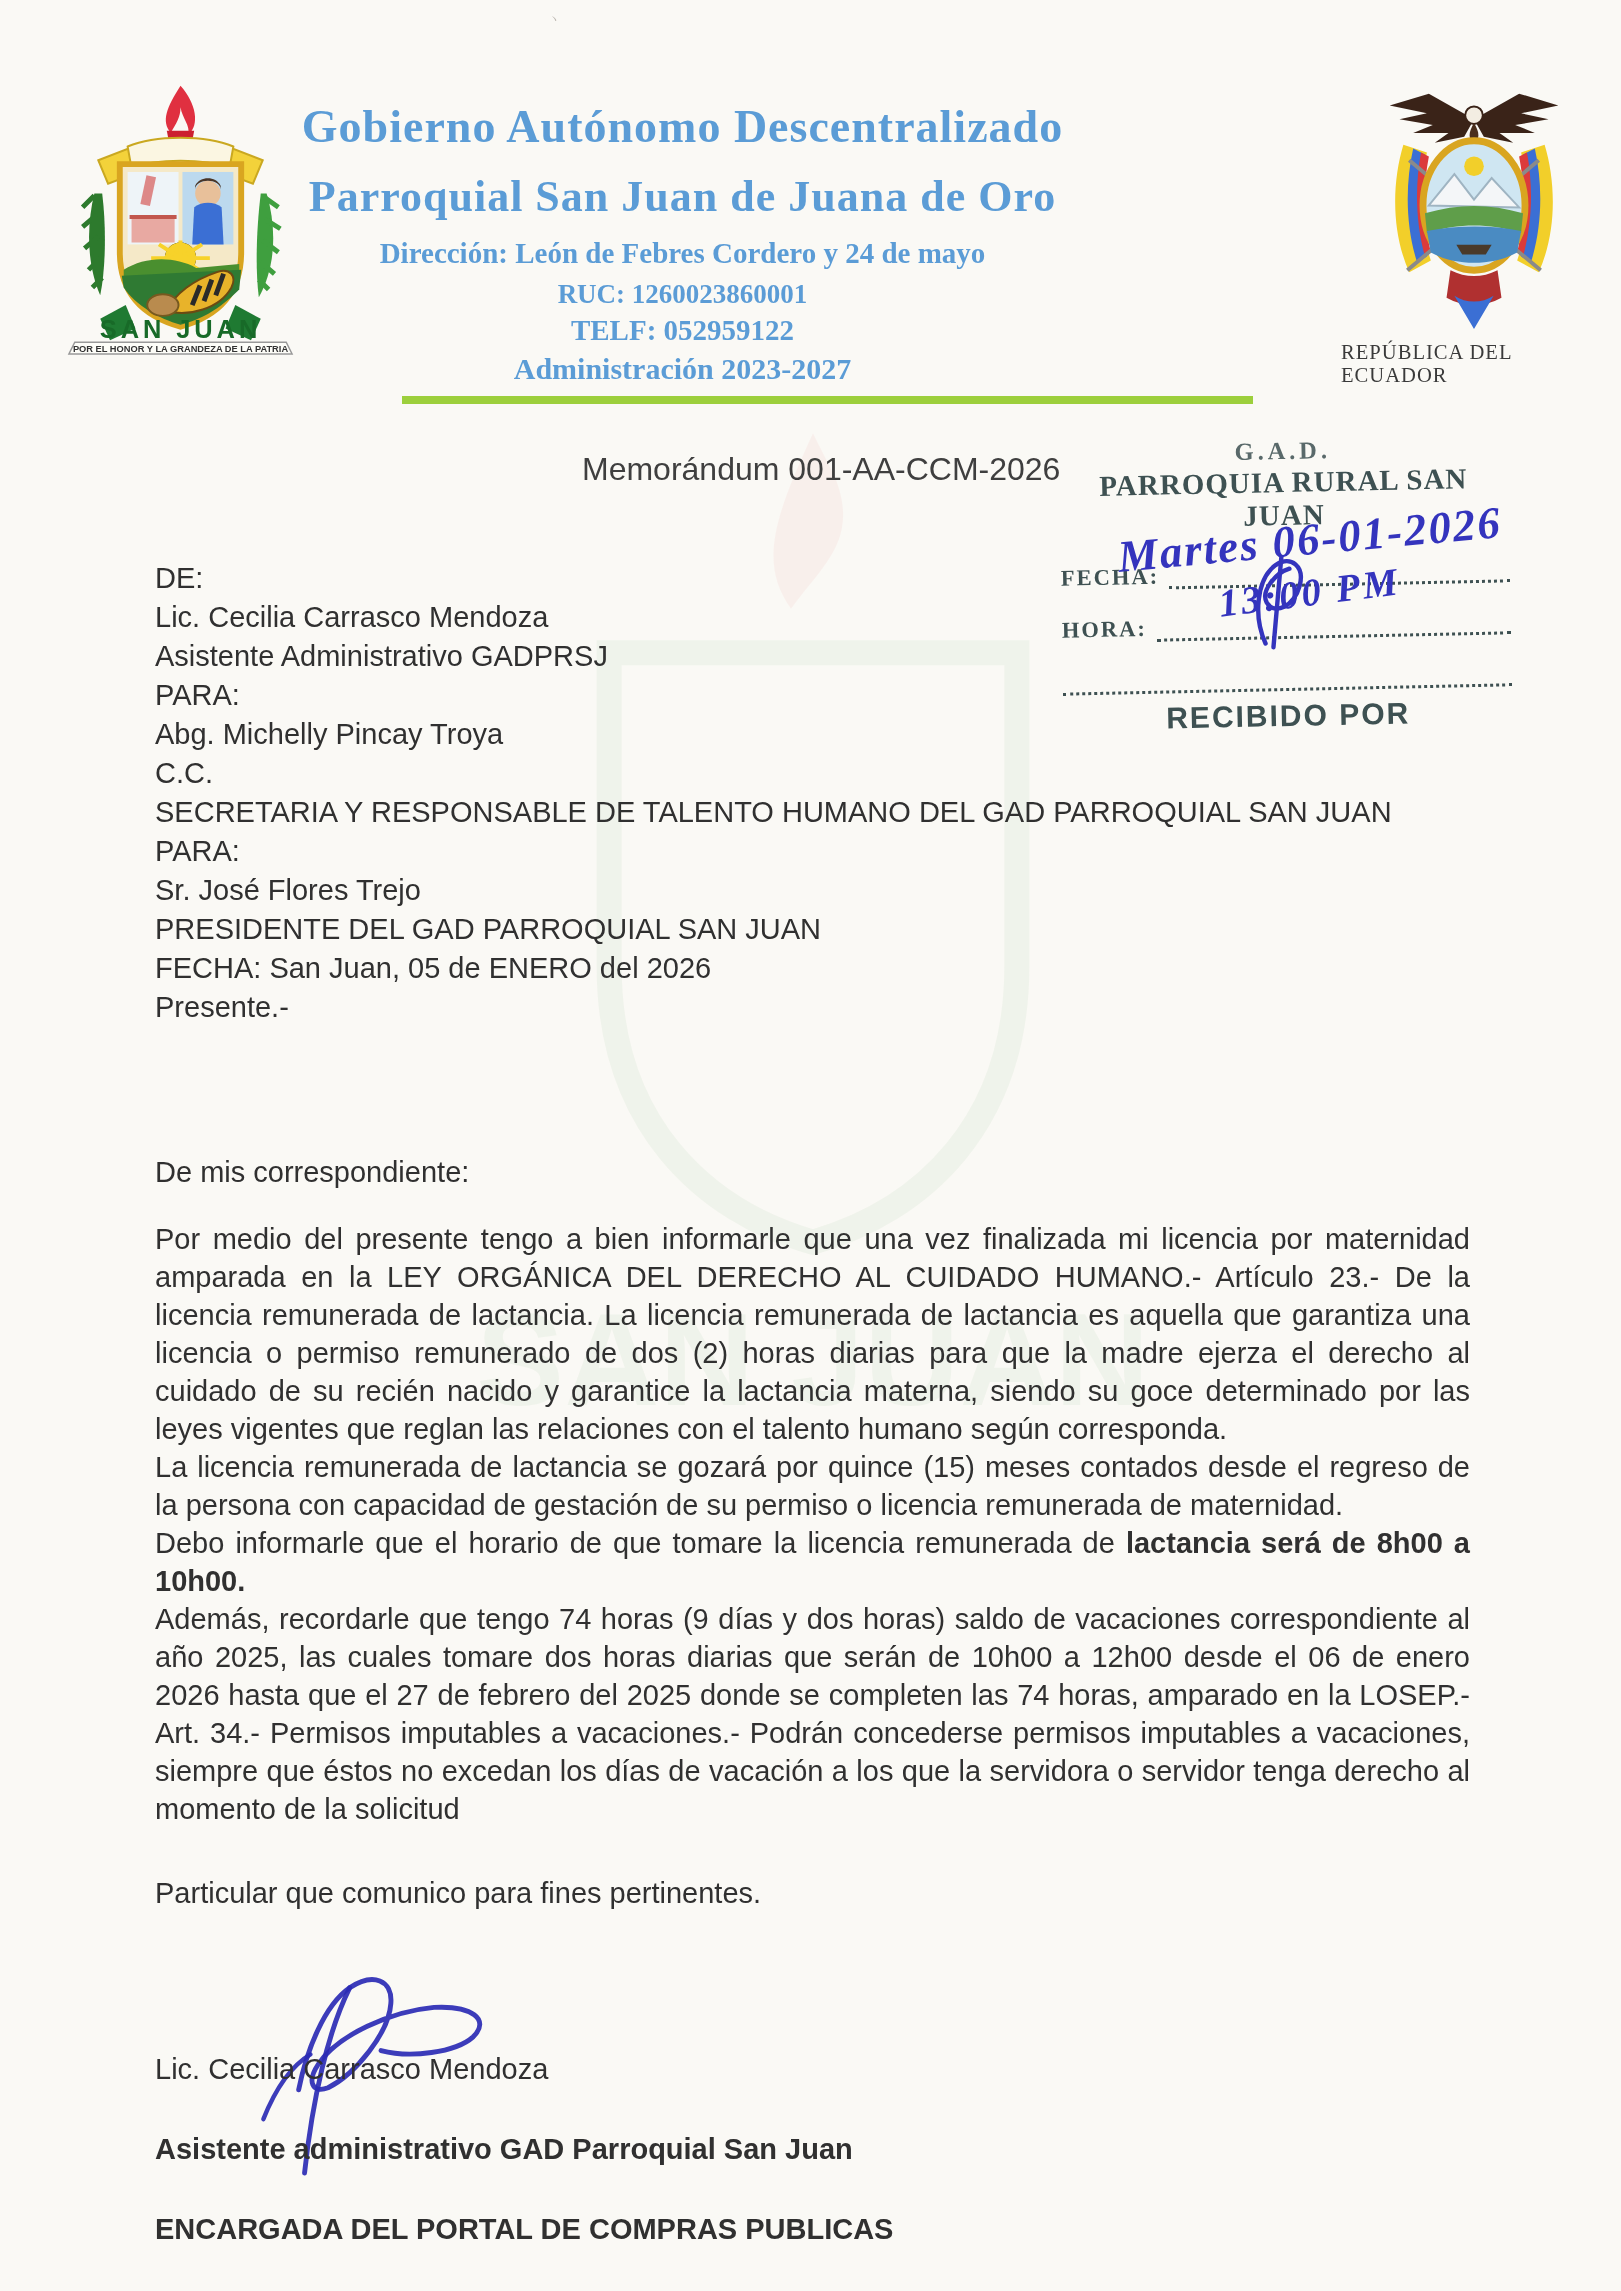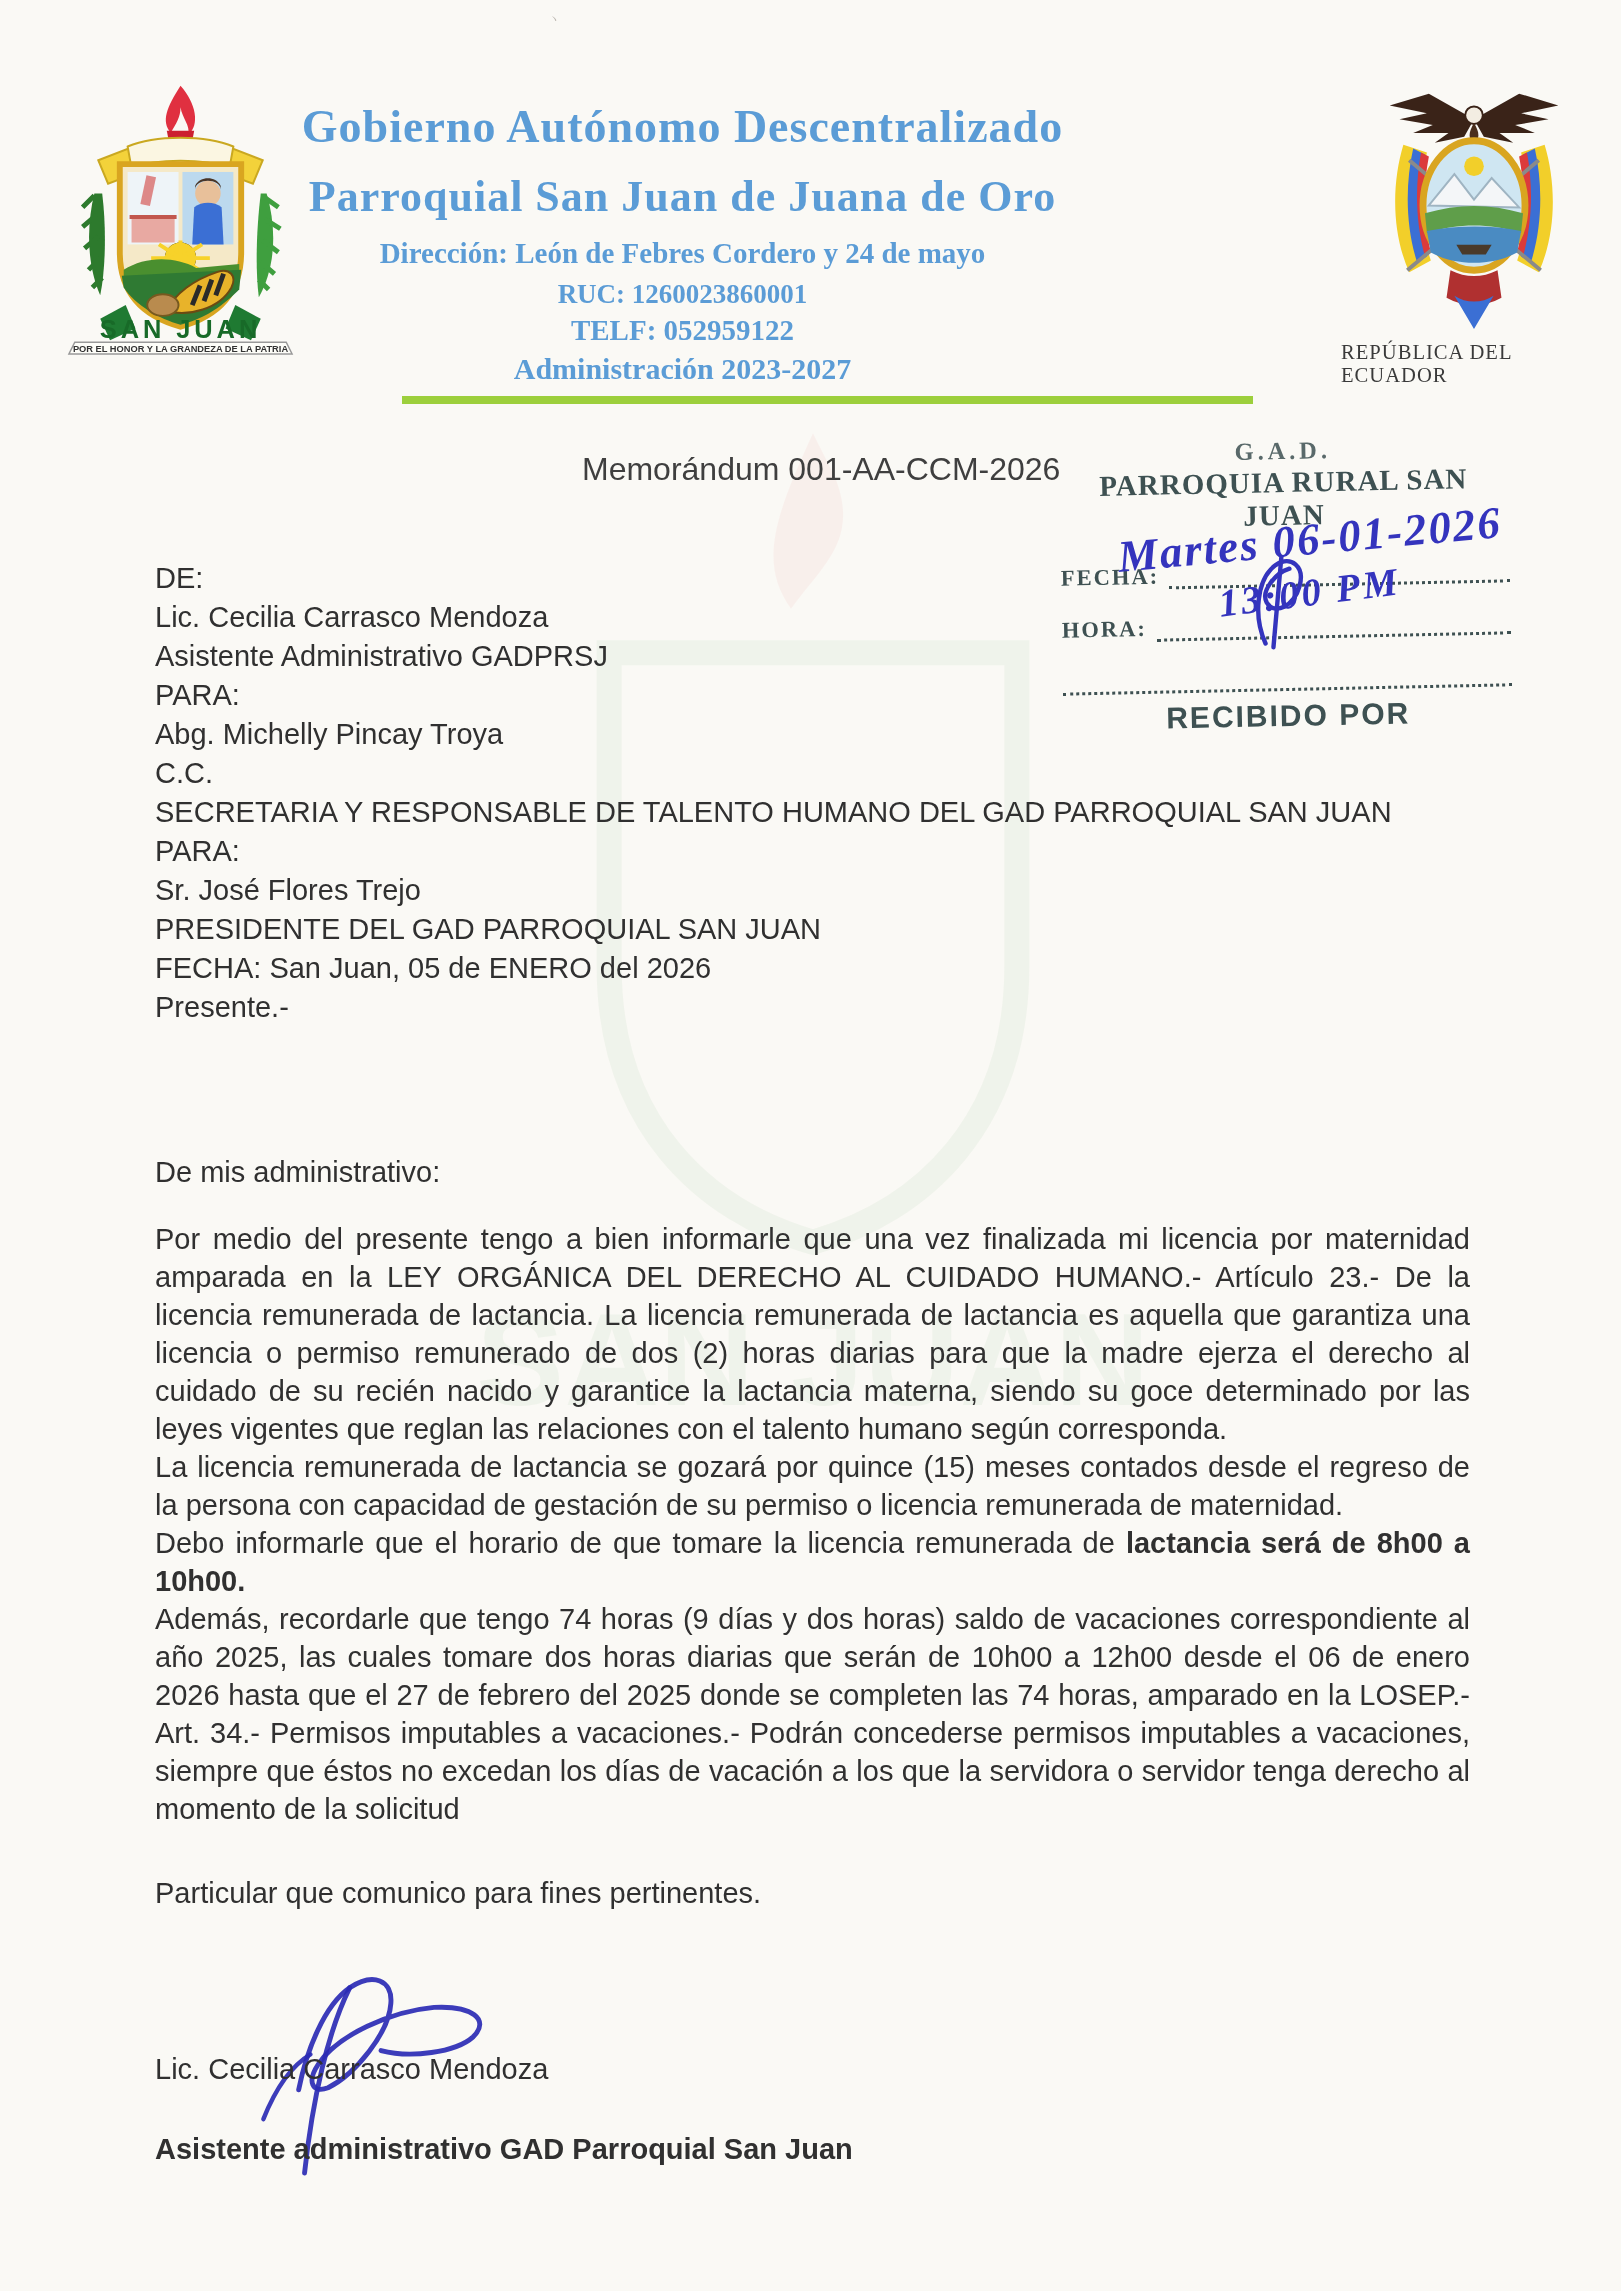--- a/index.html
+++ b/index.html
@@ -194,32 +194,33 @@
     <div class="b">C.C.</div>
     <div class="b">SECRETARIA Y RESPONSABLE DE TALENTO HUMANO DEL GAD PARROQUIAL SAN JUAN</div>
     <div class="b">PARA:</div>
     <div>Sr. José Flores Trejo</div>
     <div class="b">PRESIDENTE DEL GAD PARROQUIAL SAN JUAN</div>
     <div><span class="b">FECHA:</span><span> San Juan, 05 de ENERO del 2026</span></div>
     <div>Presente.-</div>
   </div>
 
   <div class="letter-body">
-    <div class="salutation">De mis administrativo:</div>
+    <div class="salutation">De mis correspondiente:</div>
     <p>Por medio del presente tengo a bien informarle que una vez finalizada mi licencia por maternidad amparada en la LEY ORGÁNICA DEL DERECHO AL CUIDADO HUMANO.- Artículo 23.- De la licencia remunerada de lactancia. La licencia remunerada de lactancia es aquella que garantiza una licencia o permiso remunerado de dos (2) horas diarias para que la madre ejerza el derecho al cuidado de su recién nacido y garantice la lactancia materna, siendo su goce determinado por las leyes vigentes que reglan las relaciones con el talento humano según corresponda.</p>
     <p>La licencia remunerada de lactancia se gozará por quince (15) meses contados desde el regreso de la persona con capacidad de gestación de su permiso o licencia remunerada de maternidad.</p>
     <p><span>Debo informarle que el horario de que tomare la licencia remunerada de </span><strong>lactancia será de 8h00 a 10h00.</strong></p>
     <p>Además, recordarle que tengo 74 horas (9 días y dos horas) saldo de vacaciones correspondiente al año 2025, las cuales tomare dos horas diarias que serán de 10h00 a 12h00 desde el 06 de enero 2026 hasta que el 27 de febrero del 2025 donde se completen las 74 horas, amparado en la LOSEP.- Art. 34.- Permisos imputables a vacaciones.- Podrán concederse permisos imputables a vacaciones, siempre que éstos no excedan los días de vacación a los que la servidora o servidor tenga derecho al momento de la solicitud</p>
     <p class="closing">Particular que comunico para fines pertinentes.</p>
   </div>
 
   <svg class="signature-svg" width="353" height="211" viewBox="0 0 360 215">
     <path d="M120 120 C 128 80 146 34 172 16 C 196 0 216 8 214 32 C 212 62 178 104 150 118 C 134 124 128 112 140 94 C 160 64 214 40 258 36 C 296 34 316 48 298 66 C 280 82 234 88 204 80" fill="none" stroke="#2b2bb4" stroke-width="5" stroke-linecap="round" opacity="0.92"></path>
     <path d="M172 16 C 150 60 134 130 126 205" fill="none" stroke="#2b2bb4" stroke-width="5" stroke-linecap="round" opacity="0.92"></path>
     <path d="M84 150 C 96 120 112 96 132 84" fill="none" stroke="#2b2bb4" stroke-width="4.5" stroke-linecap="round" opacity="0.92"></path>
   </svg>
   <div class="sig-block">
     <div>Lic. Cecilia Carrasco Mendoza</div>
     <div class="b">Asistente administrativo GAD Parroquial San Juan</div>
+    <div class="b">ENCARGADA DEL PORTAL DE COMPRAS PUBLICAS</div>
   </div>
 
 </div>
 
 
 </body></html>

